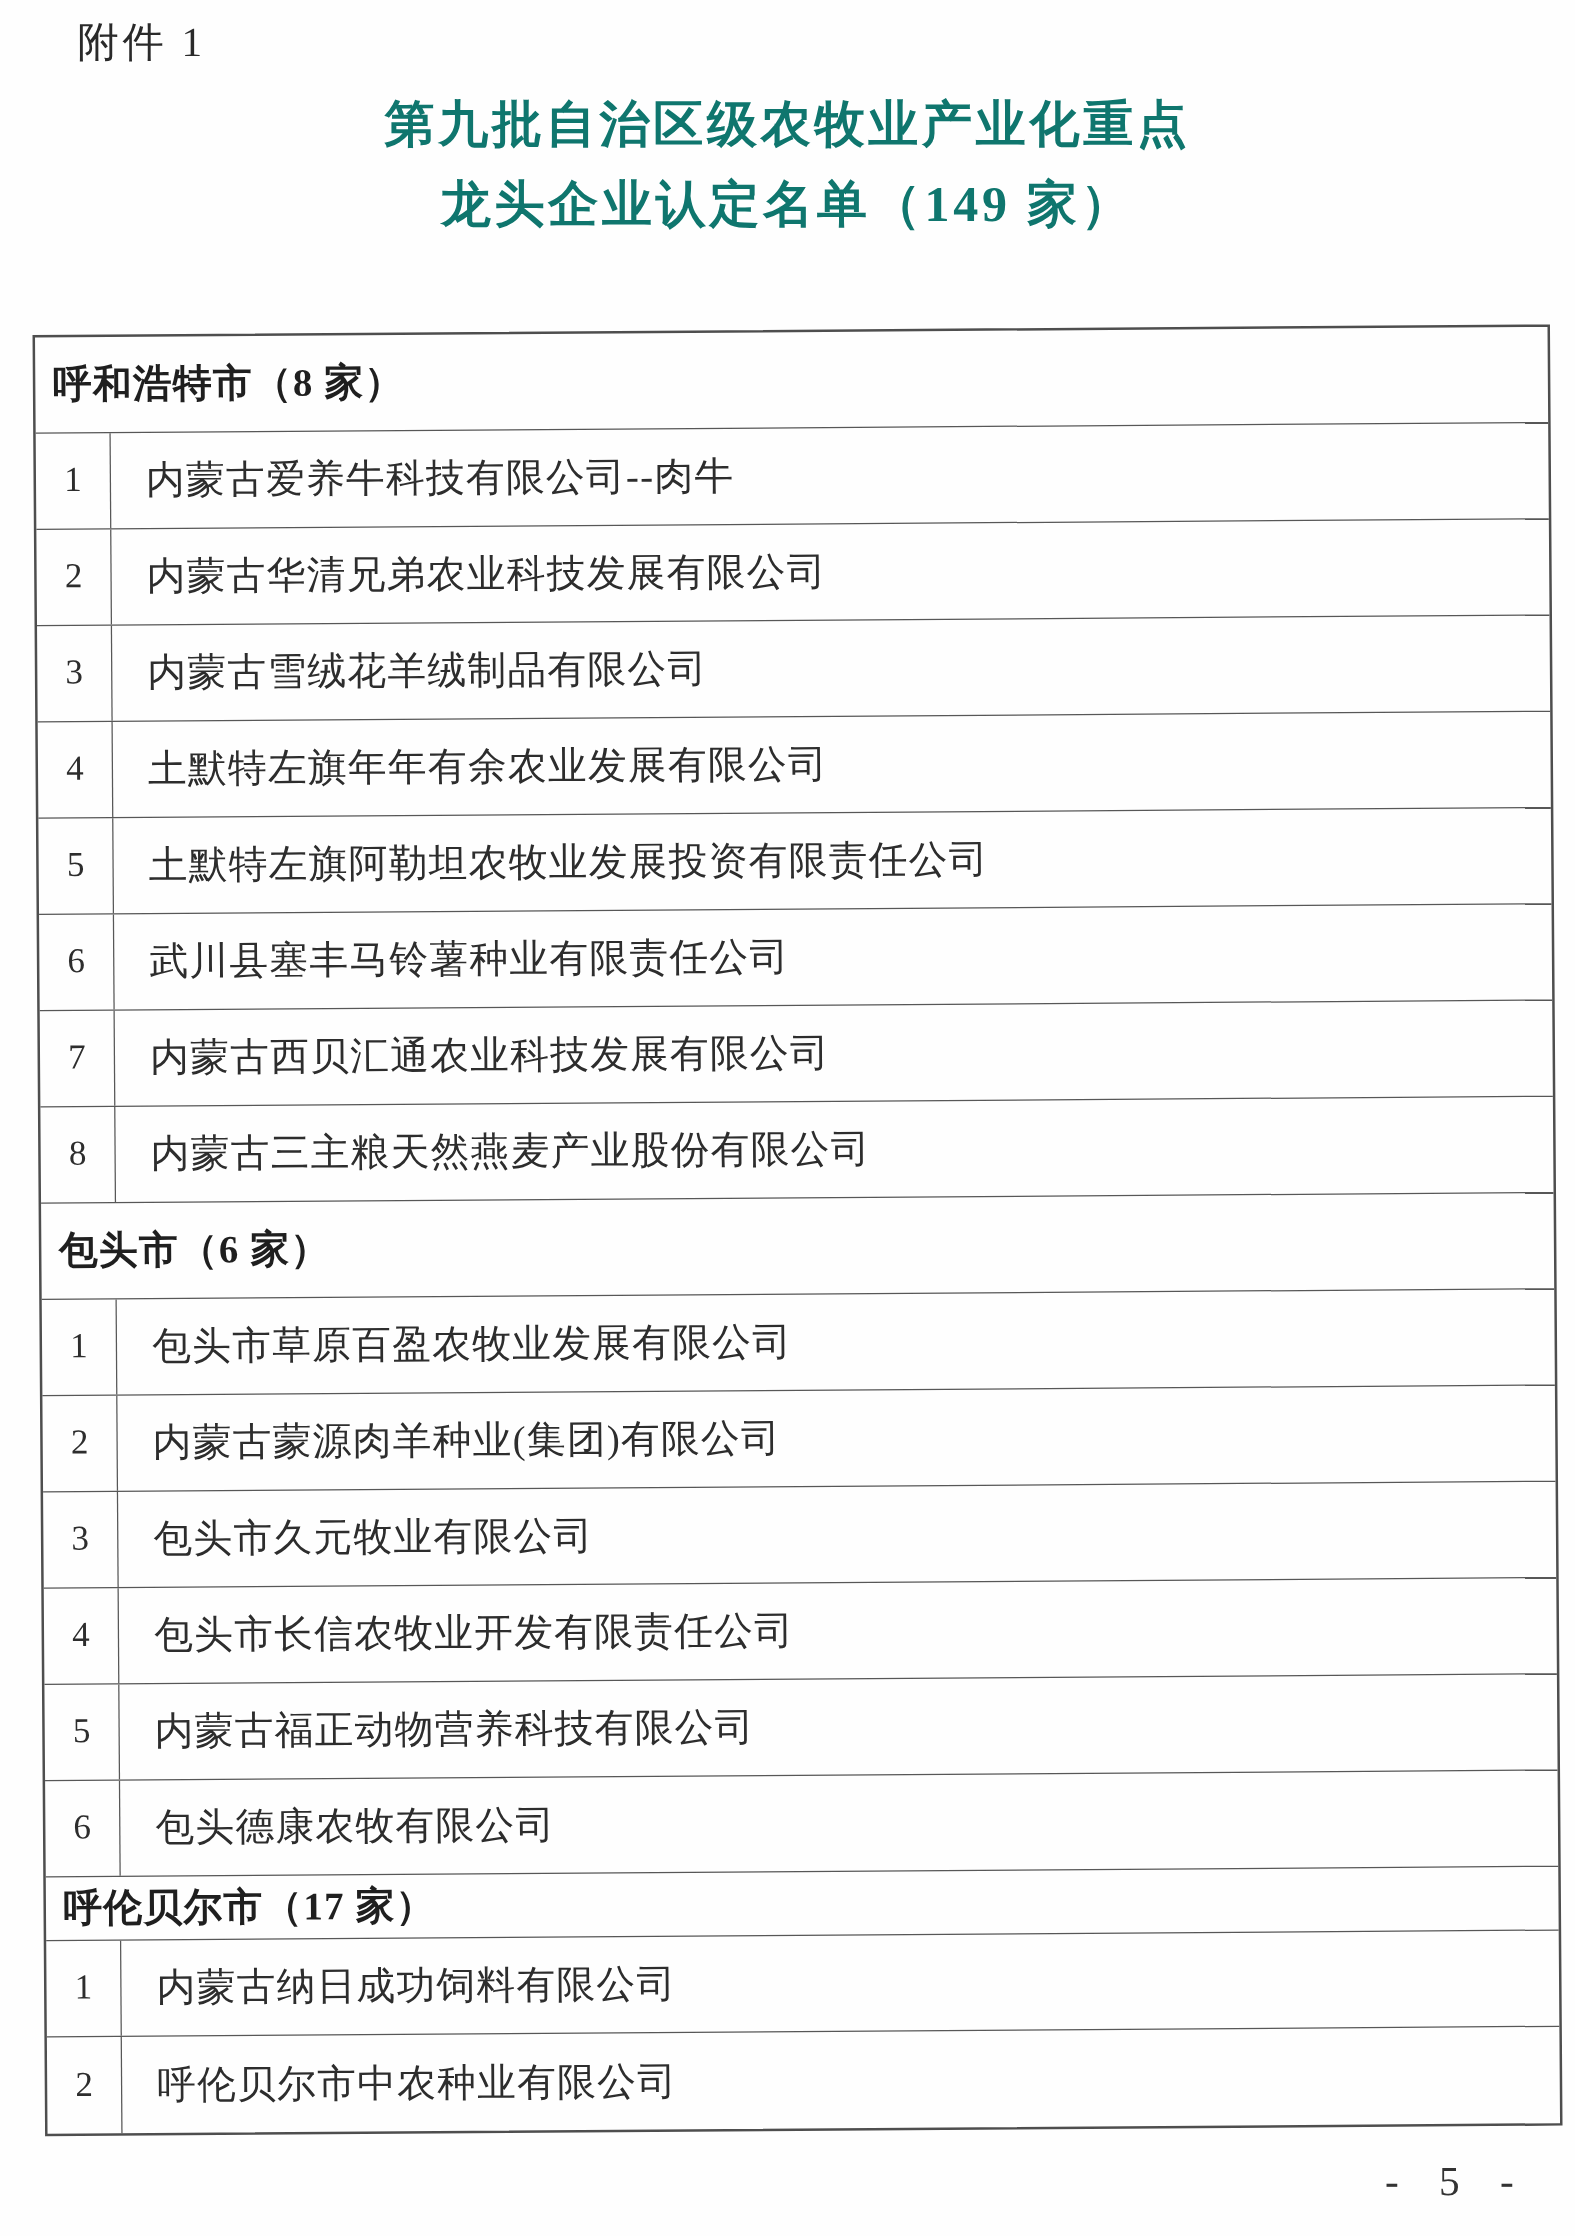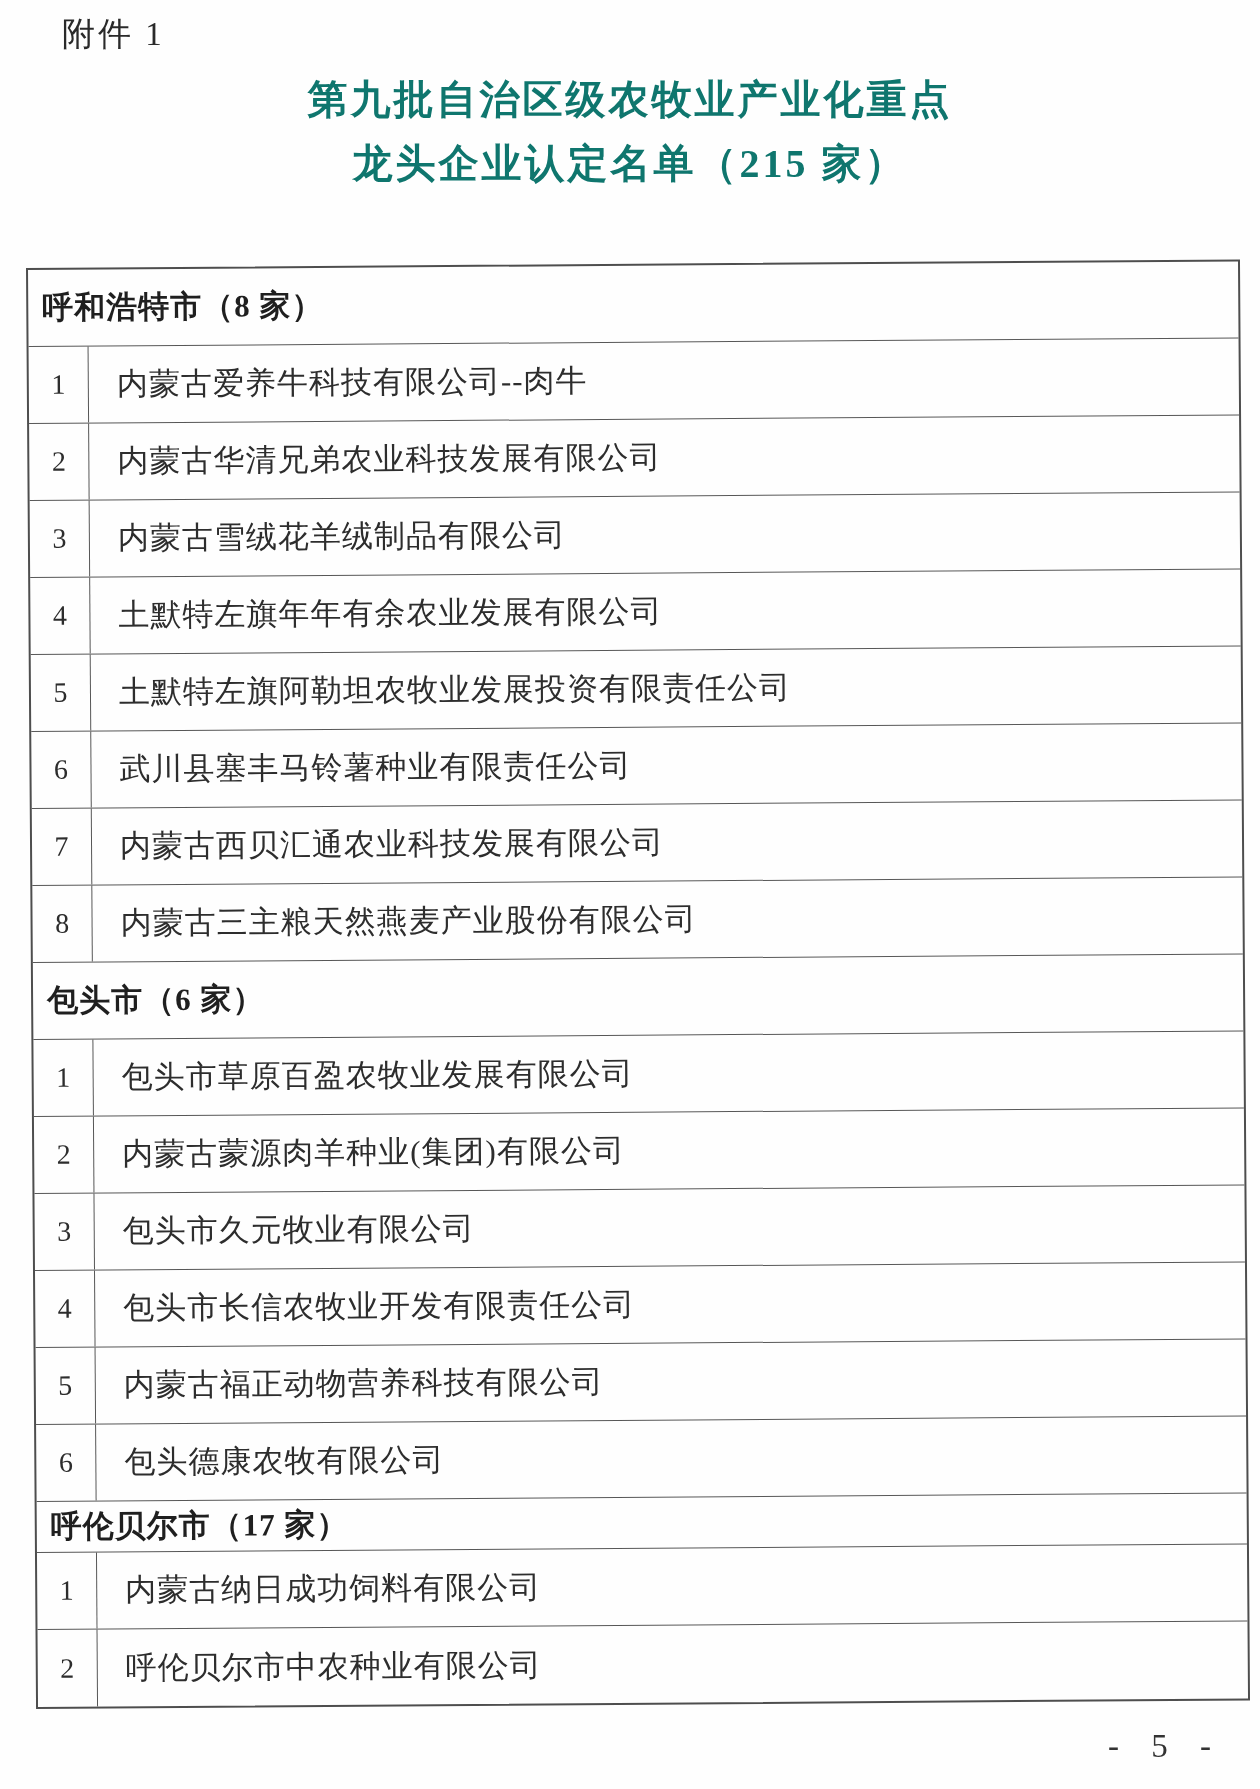--- a/index.html
+++ b/index.html
@@ -103,21 +103,21 @@
 </style>
 </head>
 <body>
 
 <div class="page">
 
   <div class="attachment-label">附件 1</div>
 
   <div class="doc-title">
     <div>第九批自治区级农牧业产业化重点</div>
-    <div>龙头企业认定名单（215 家）</div>
+    <div>龙头企业认定名单（149 家）</div>
   </div>
 
   <div class="companies-table">
       <div class="section">
         <div class="section-header">呼和浩特市（8 家）</div>
         <div class="row">
           <div class="num">1</div>
           <div class="name">内蒙古爱养牛科技有限公司--肉牛</div>
         </div>
         <div class="row">

